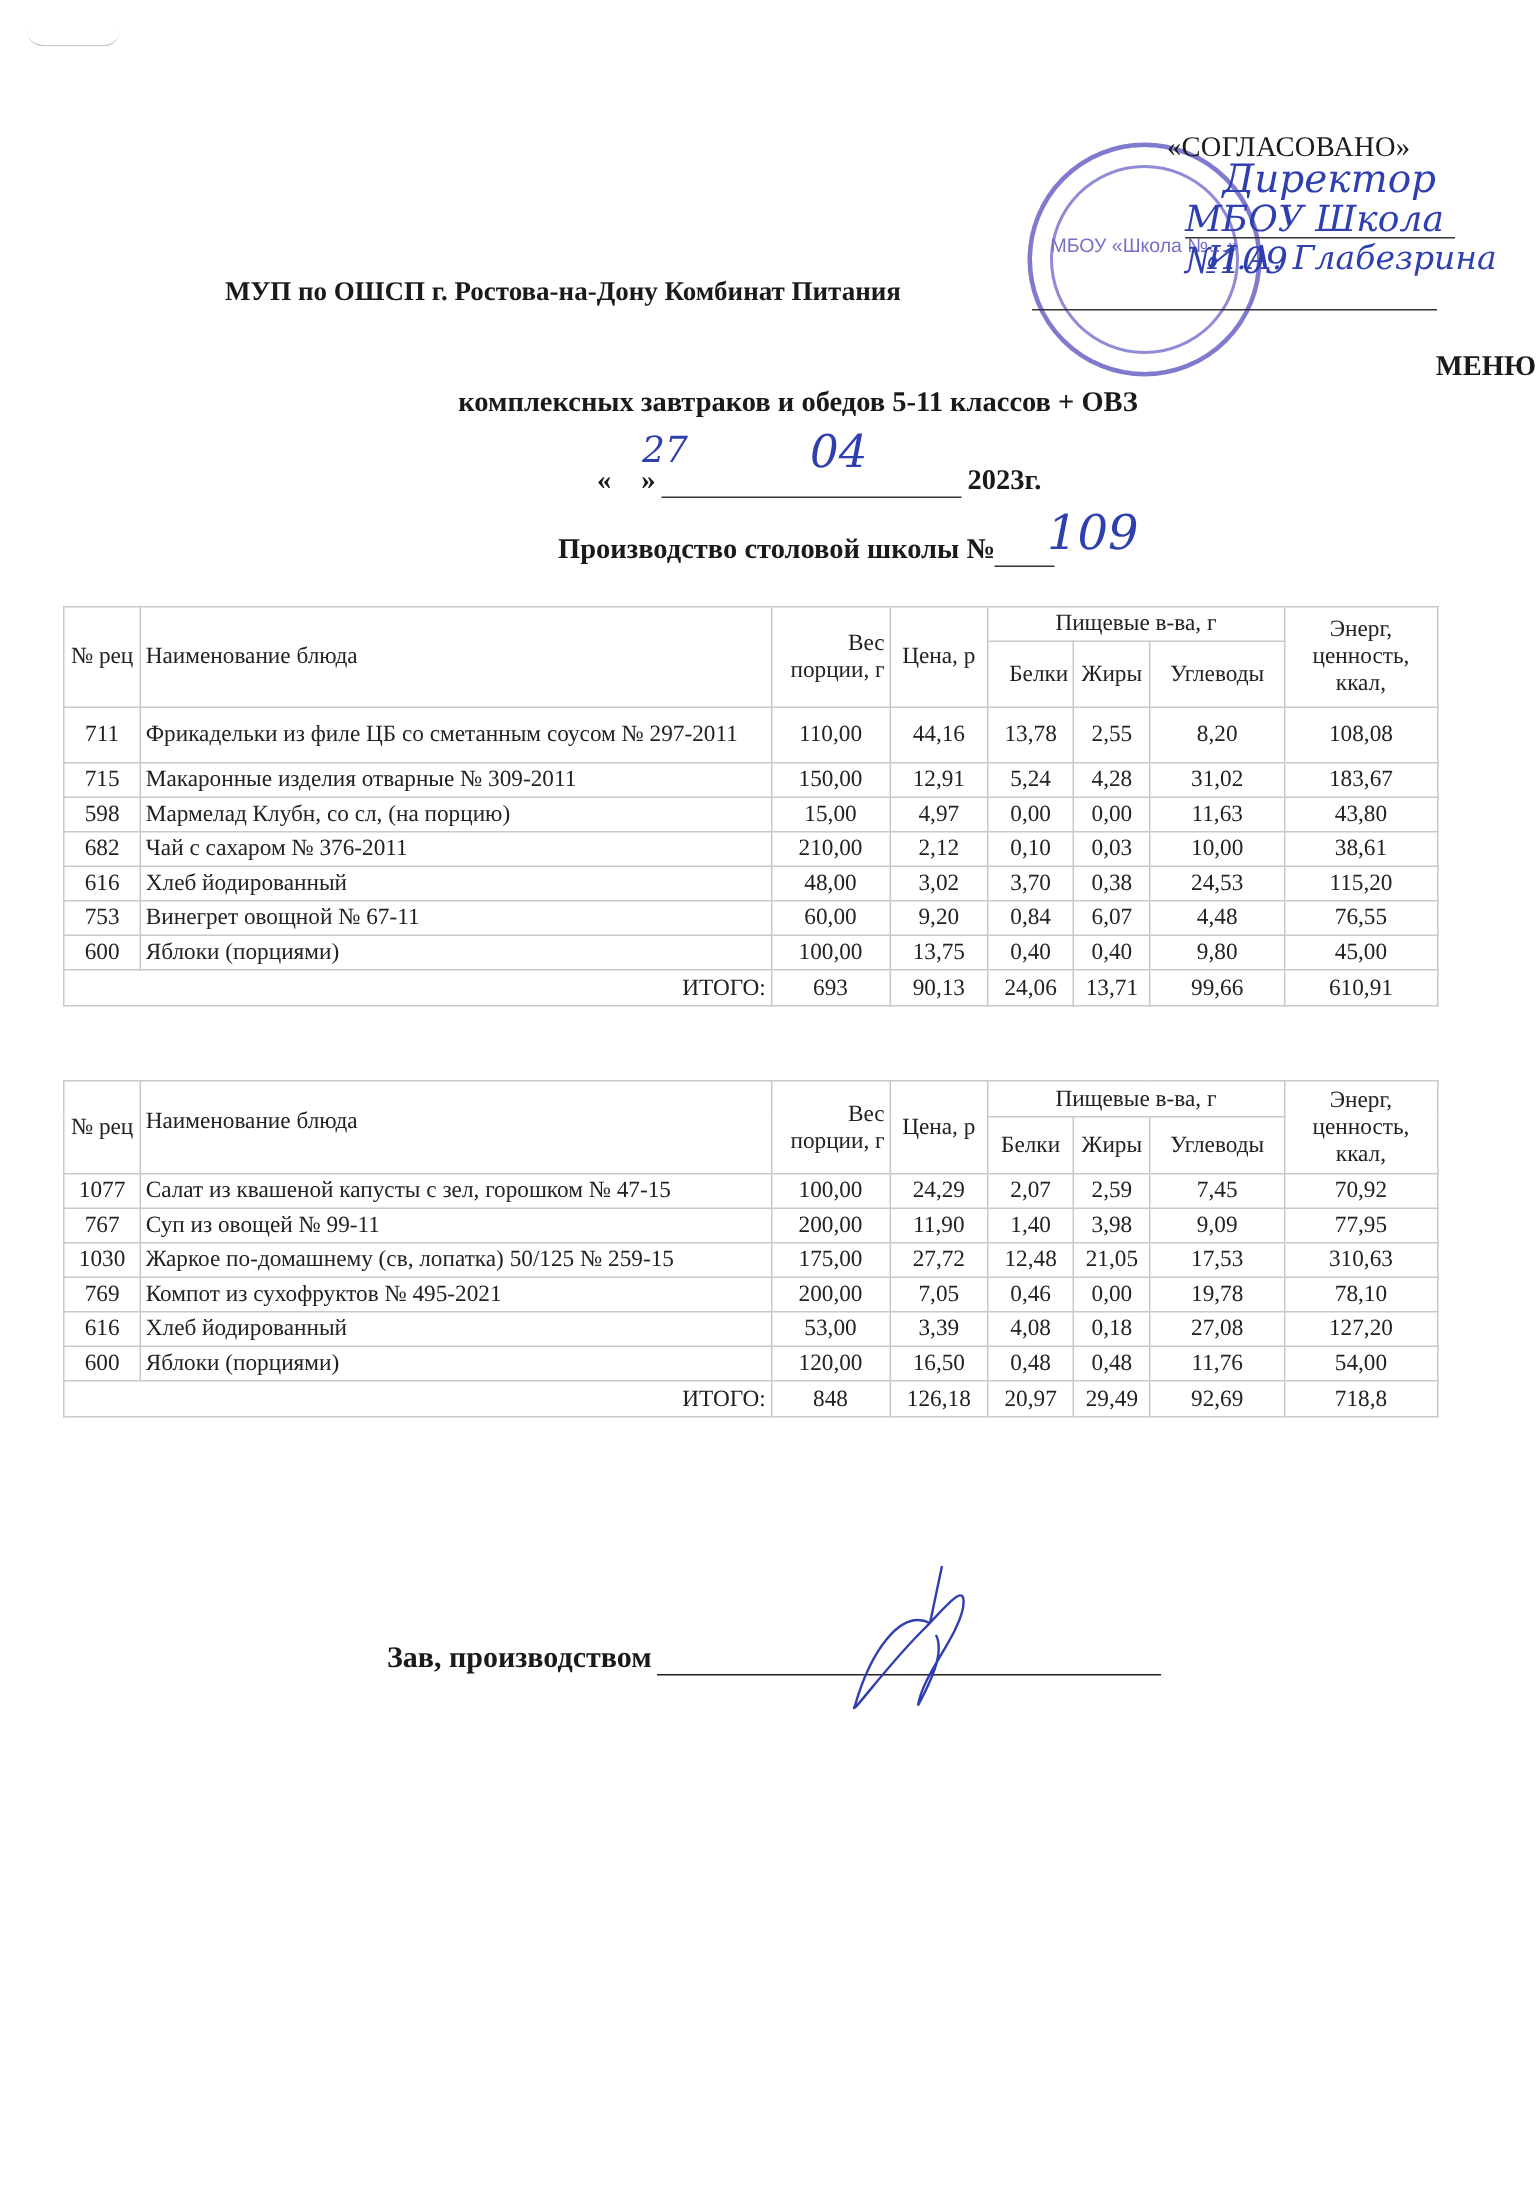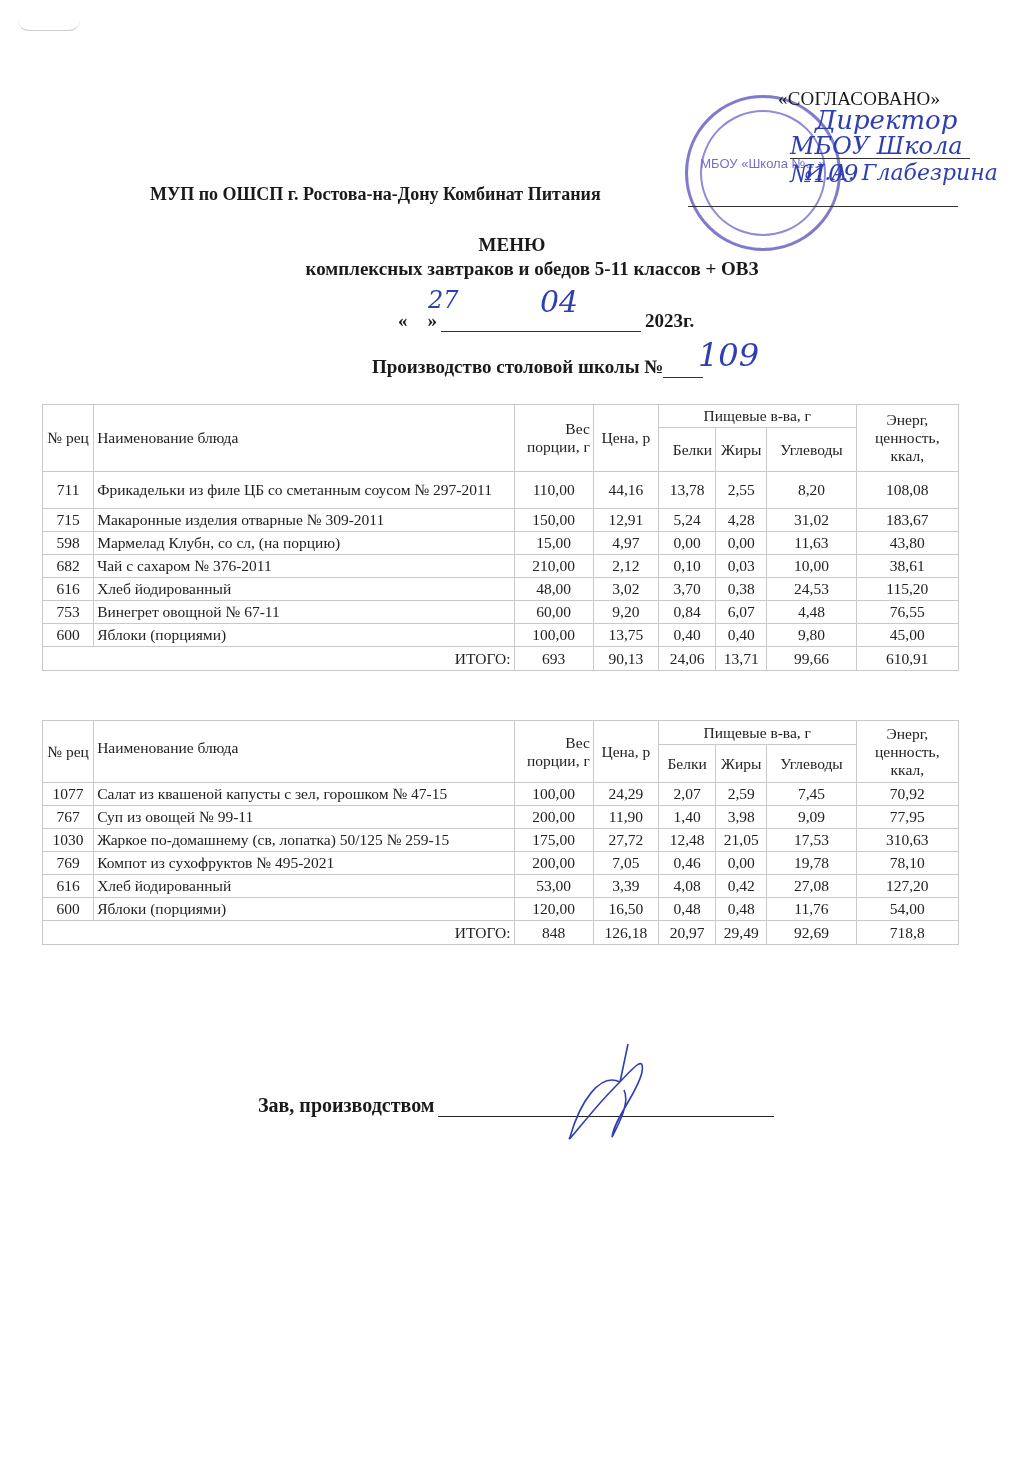--- a/index.html
+++ b/index.html
@@ -7,21 +7,21 @@
     width: 1024px; height: 1461px; position: relative; overflow: hidden;
     font-family: "Liberation Serif", "DejaVu Serif", serif; color: #1a1a1a;
   }
   .abs { position: absolute; }
 
   
   .approved { left: 778px; top: 88px; font-size: 19px; letter-spacing: 0.2px; }
   .approve-line1 { left: 790px; top: 158px; width: 180px; border-top: 1px solid #333; }
   .org-line { left: 150px; top: 184px; font-size: 18px; font-weight: bold; }
   .org-underline { left: 688px; top: 206px; width: 270px; border-top: 1px solid #333; }
-  .menu-title { left: 0; width: 1024px; top: 234px; text-align: center; font-size: 19px; font-weight: bold; }
+  .menu-title { left: 0; width: 1024px; top: 234px; text-align: right; font-size: 19px; font-weight: bold; }
   .menu-sub { left: 0; width: 1024px; top: 258px; text-align: center; font-size: 19px; font-weight: bold; padding-left: 40px; box-sizing: border-box; }
   .date-line { left: 398px; top: 310px; font-size: 19px; font-weight: bold; }
   .date-blank { display: inline-block; width: 200px; border-bottom: 1px solid #333; margin: 0 4px; height: 18px; vertical-align: bottom; }
   .school-line { left: 372px; top: 356px; font-size: 19px; font-weight: bold; }
   .school-blank { display: inline-block; width: 40px; border-bottom: 1px solid #333; height: 18px; vertical-align: bottom; }
 
   .hand { color: #2f3fb0; font-family: "DejaVu Serif", serif; font-style: italic; font-weight: normal; }
   .hand-day { left: 428px; top: 286px; font-size: 24px; }
   .hand-month { left: 540px; top: 284px; font-size: 30px; }
   .hand-school { left: 698px; top: 336px; font-size: 32px; }
@@ -252,21 +252,21 @@
       <td class="c-f">0,00</td>
       <td class="c-u">19,78</td>
       <td class="c-e">78,10</td>
     </tr>
     <tr class="row">
       <td class="c-num">616</td>
       <td class="c-name">Хлеб йодированный</td>
       <td class="c-w">53,00</td>
       <td class="c-p">3,39</td>
       <td class="c-b">4,08</td>
-      <td class="c-f">0,42</td>
+      <td class="c-f">0,18</td>
       <td class="c-u">27,08</td>
       <td class="c-e">127,20</td>
     </tr>
     <tr class="row">
       <td class="c-num">600</td>
       <td class="c-name">Яблоки (порциями)</td>
       <td class="c-w">120,00</td>
       <td class="c-p">16,50</td>
       <td class="c-b">0,48</td>
       <td class="c-f">0,48</td>

